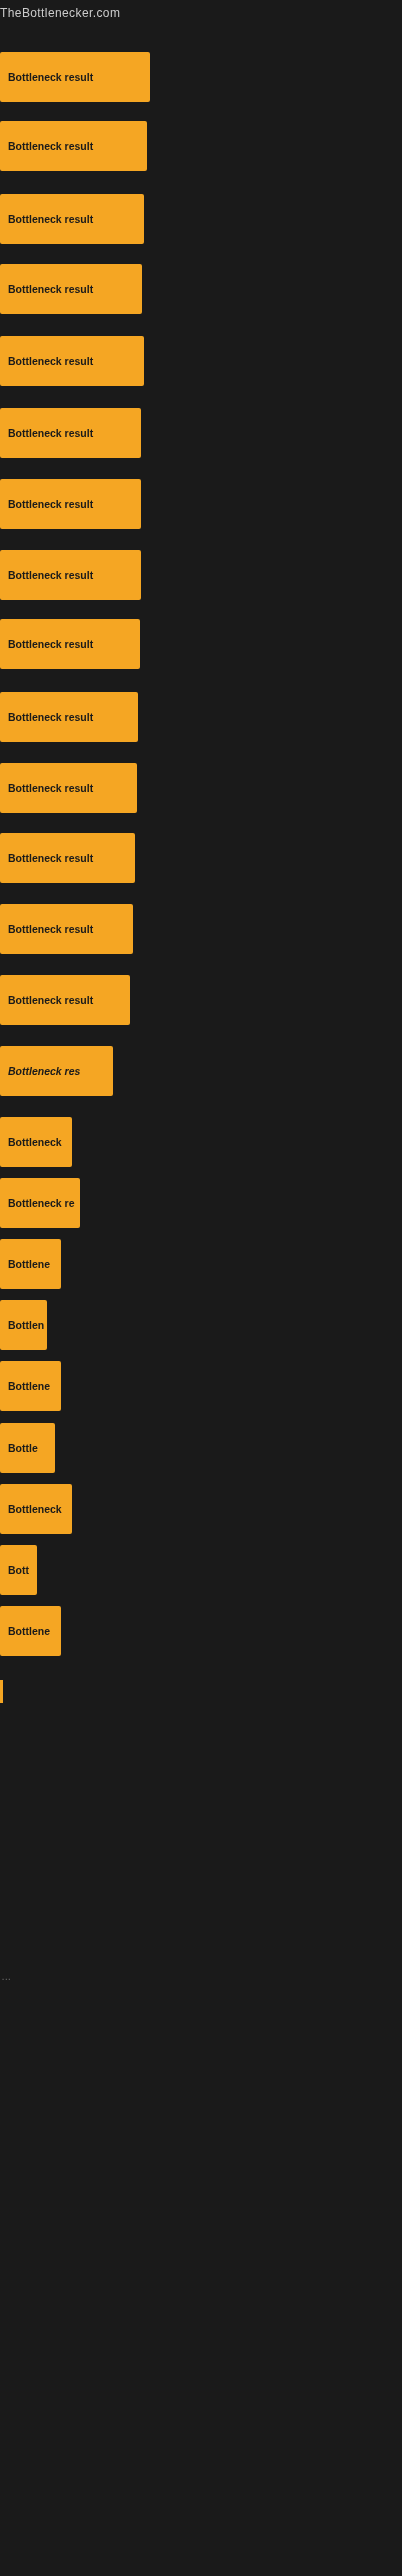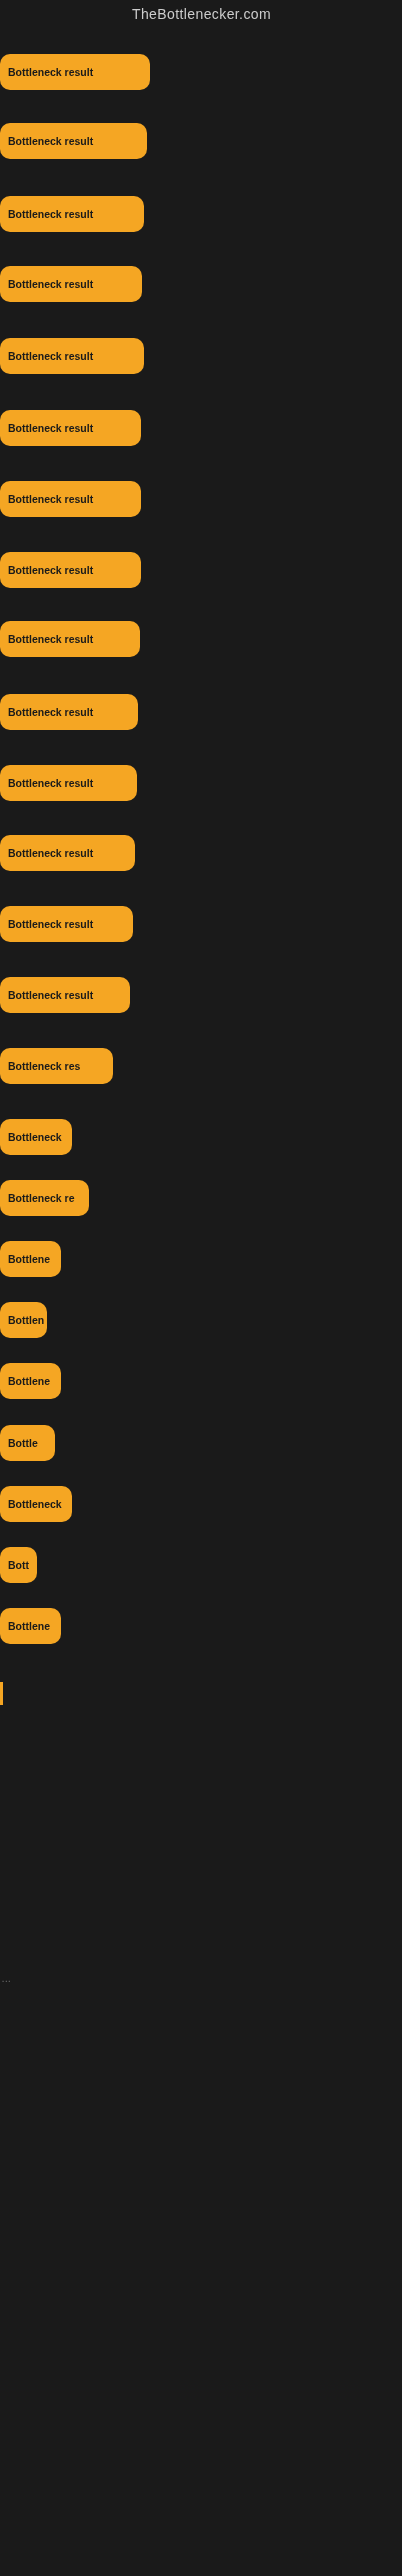--- a/index.html
+++ b/index.html
@@ -10,36 +10,36 @@
 
     body {
       width: 403px;
       min-height: 2576px;
       background-color: #1a1a1a;
       font-family: Arial, sans-serif;
       position: relative;
     }
 
     .site-title {
-      text-align: center;
+      text-align: left;
       color: #cccccc;
-      font-size: 14px;
+      font-size: 12px;
       padding: 6.4px 0 9.7px 0;
       letter-spacing: 0.4px;
     }
 
     .bottleneck-item {
       position: absolute;
       left: 0;
       background-color: #f5a623;
       color: #1a1a1a;
       font-size: 10.5px;
       font-weight: bold;
-      padding: 12px 8px;
-      border-radius: 10px;
+      padding: 19px 8px;
+      border-radius: 2px;
       white-space: nowrap;
       overflow: hidden;
     }
 
     .ellipsis-indicator {
       position: absolute;
       left: 1.6px;
       color: #666;
       font-size: 11.3px;
     }
@@ -57,23 +57,23 @@
     <div class="bottleneck-item" style="top: 306px; width: 144px;">Bottleneck result</div>
     <div class="bottleneck-item" style="top: 378px; width: 141px;">Bottleneck result</div>
     <div class="bottleneck-item" style="top: 449px; width: 141px;">Bottleneck result</div>
     <div class="bottleneck-item" style="top: 520px; width: 141px;">Bottleneck result</div>
     <div class="bottleneck-item" style="top: 589px; width: 140px;">Bottleneck result</div>
     <div class="bottleneck-item" style="top: 662px; width: 138px;">Bottleneck result</div>
     <div class="bottleneck-item" style="top: 733px; width: 137px;">Bottleneck result</div>
     <div class="bottleneck-item" style="top: 803px; width: 135px;">Bottleneck result</div>
     <div class="bottleneck-item" style="top: 874px; width: 133px;">Bottleneck result</div>
     <div class="bottleneck-item" style="top: 945px; width: 130px;">Bottleneck result</div>
-    <div class="bottleneck-item" style="top: 1016px; width: 113px;">Bottleneck res</div>
+    <div class="bottleneck-item" style="top: 1016px; width: 113px; font-style: italic;">Bottleneck res</div>
     <div class="bottleneck-item" style="top: 1087px; width: 72px;">Bottleneck</div>
-    <div class="bottleneck-item" style="top: 1148px; width: 89px;">Bottleneck re</div>
+    <div class="bottleneck-item" style="top: 1148px; width: 80px;">Bottleneck re</div>
     <div class="bottleneck-item" style="top: 1209px; width: 61px;">Bottlene</div>
     <div class="bottleneck-item" style="top: 1270px; width: 47px;">Bottlen</div>
     <div class="bottleneck-item" style="top: 1331px; width: 61px;">Bottlene</div>
     <div class="bottleneck-item" style="top: 1393px; width: 55px;">Bottle</div>
     <div class="bottleneck-item" style="top: 1454px; width: 72px;">Bottleneck</div>
     <div class="bottleneck-item" style="top: 1515px; width: 37px;">Bott</div>
     <div class="bottleneck-item" style="top: 1576px; width: 61px;">Bottlene</div>
     <div style="position: absolute; top: 1650px; left: 0px; width: 3.2px; height: 22.5px; background-color: rgb(245, 166, 35);"></div>
     <div class="ellipsis-indicator" style="top: 1940px;">...</div>
   </div>

